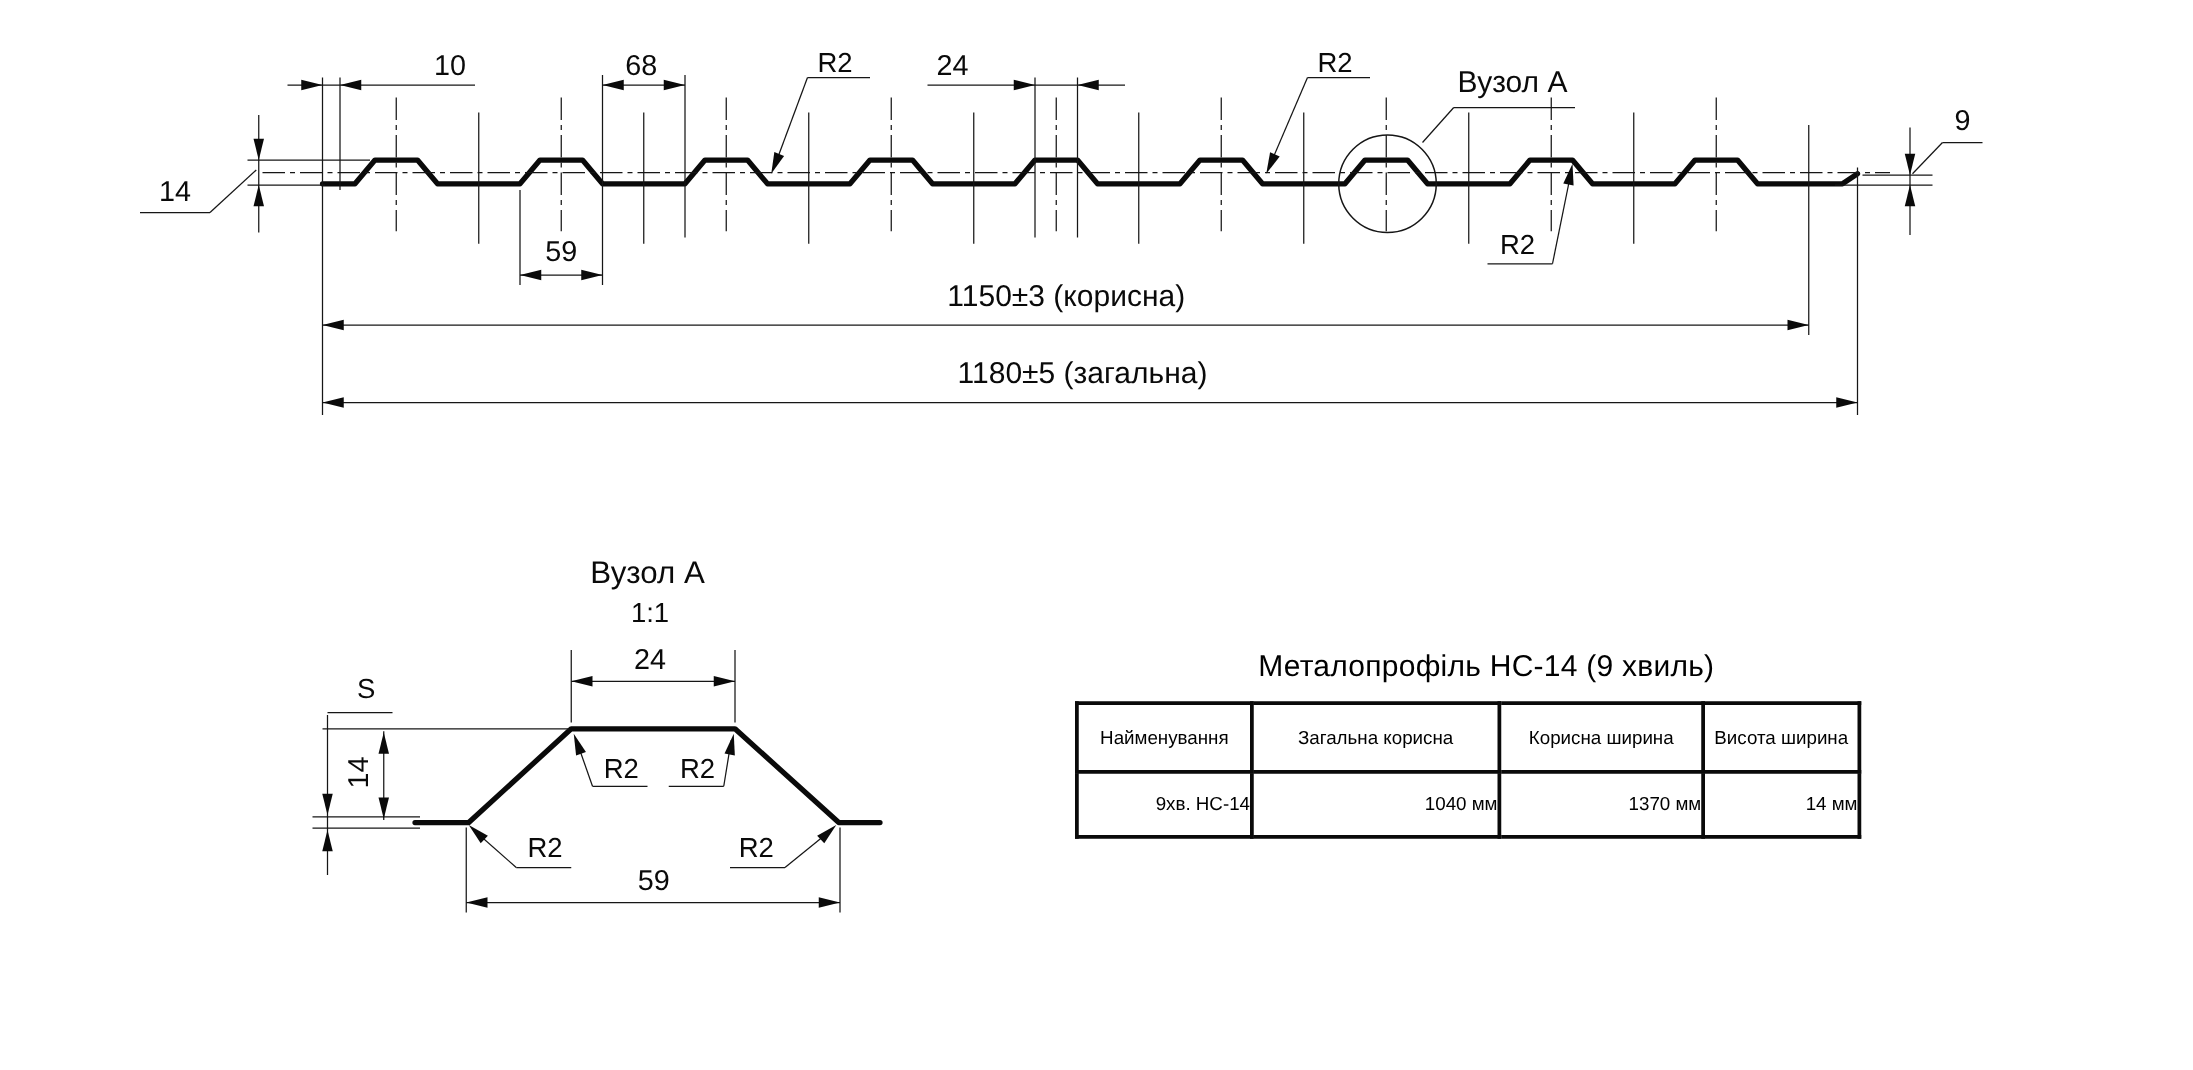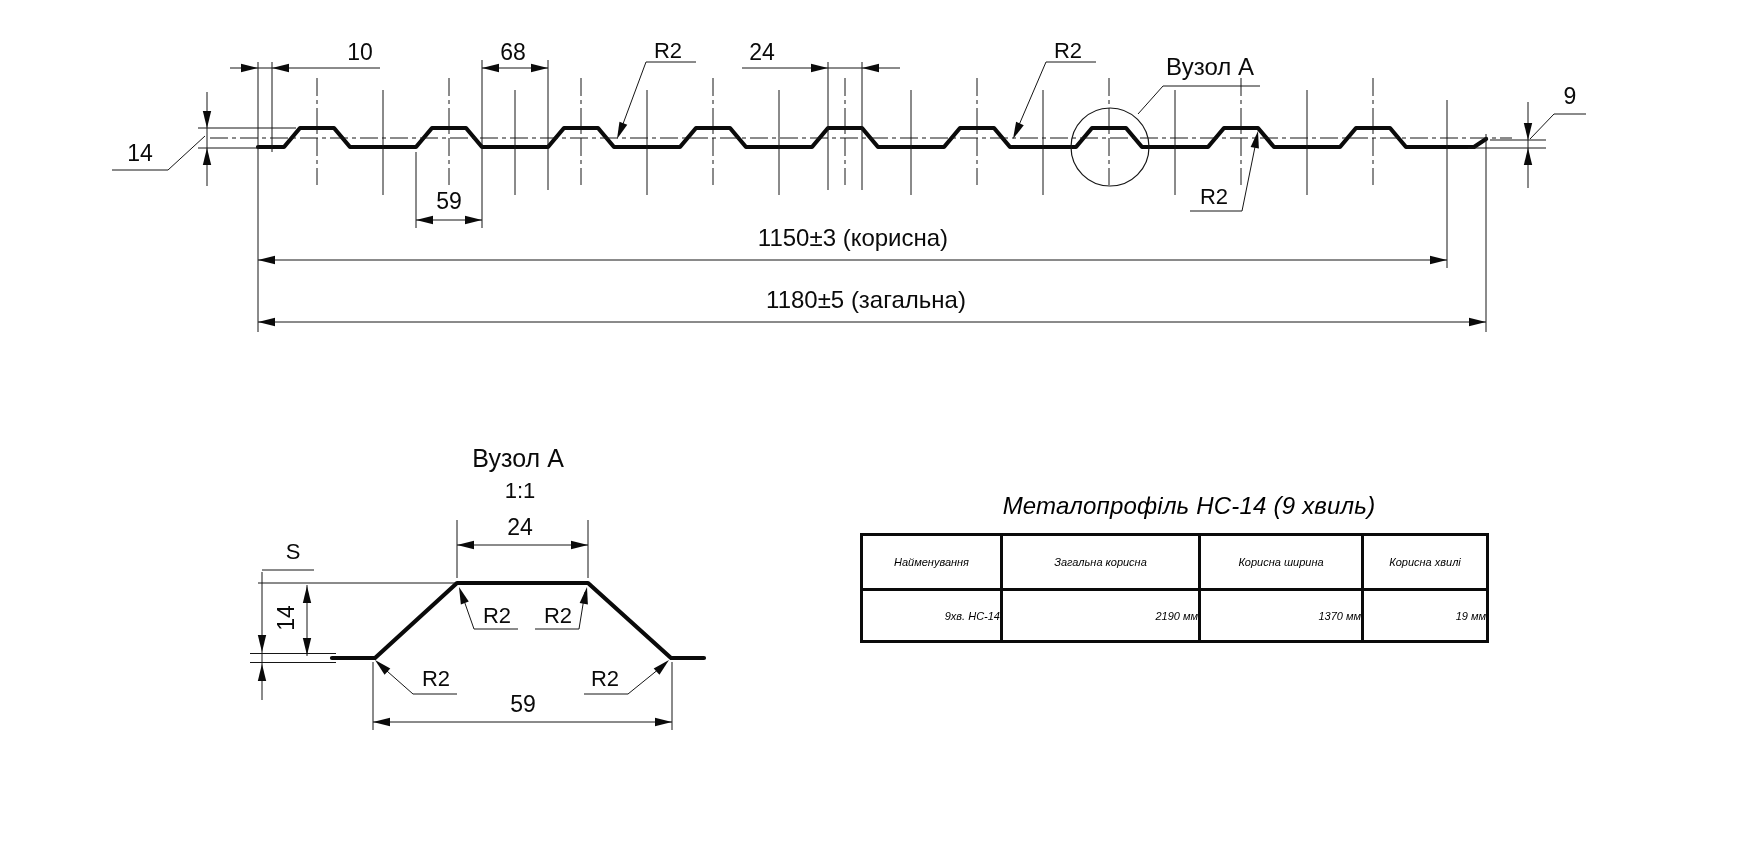--- a/index.html
+++ b/index.html
@@ -6,25 +6,25 @@
   html,body{margin:0;padding:0;}
   body{position:relative;width:1754px;height:856px;background:#ffffff;overflow:hidden;
        font-family:"Liberation Sans",sans-serif;color:#000;}
   #drawing{position:absolute;left:0;top:0;}
   #drawing text{font-family:"Liberation Sans",sans-serif;fill:#0a0a0a;text-anchor:middle;dominant-baseline:central;}
   .thick{fill:none;stroke:#0a0a0a;stroke-width:4.2;stroke-linejoin:round;stroke-linecap:round;}
   .hair{fill:none;stroke:#161616;stroke-width:1;}
   .cl{fill:none;stroke:#161616;stroke-width:1;stroke-dasharray:18 4 4 4;}
   .arr{fill:#0a0a0a;stroke:none;}
   .nodecircle{fill:none;stroke:#161616;stroke-width:1.2;}
-  .tblwrap{position:absolute;left:860px;top:492px;width:658px;font-style:italic;}
+  .tblwrap{position:absolute;left:860px;top:520px;width:658px;}
   .tbl-title{text-align:center;font-size:24px;letter-spacing:.2px;margin:0 0 13px 0;}
   table.spec{border-collapse:collapse;width:626px;table-layout:fixed;}
   table.spec td{border:3px solid #0a0a0a;text-align:center;vertical-align:middle;
-                font-size:11px;padding:0;}
+                font-size:15px;padding:0;}
   tr.hdr td{height:52px;}
   tr.dat td{height:49px;text-align:right;}
 </style>
 </head>
 <body>
 
 <svg id="drawing" width="1754" height="856" viewBox="0 0 1754 856">
   <g id="gMain">
       <path d="M258 147 L284 147 L300 128 L334 128 L350 147 L416 147 L432 128 L466 128 L482 147 L548 147 L564 128 L598 128 L614 147 L680 147 L696 128 L730 128 L746 147 L812 147 L828 128 L862 128 L878 147 L944 147 L960 128 L994 128 L1010 147 L1076 147 L1092 128 L1126 128 L1142 147 L1208 147 L1224 128 L1258 128 L1274 147 L1340 147 L1356 128 L1390 128 L1406 147 L1474 147 L1486 139" class="thick"></path>
       <line x1="210" y1="138" x2="1512" y2="138" class="cl"></line>
@@ -165,23 +165,23 @@
       <col style="width:140px">
         <col style="width:198px">
         <col style="width:163px">
         <col style="width:125px">
     </colgroup>
     <tbody>
         <tr class="hdr">
       <td>Найменування</td>
       <td>Загальна корисна</td>
       <td>Корисна ширина</td>
-      <td>Корисна хвилі</td>
+      <td>Висота ширина</td>
     </tr>
     <tr class="dat">
       <td>9хв. НС-14</td>
-      <td>2190 мм</td>
+      <td>1040 мм</td>
       <td>1370 мм</td>
-      <td>19 мм</td>
+      <td>14 мм</td>
     </tr>
   </tbody>
     </table>
 </div>
 
 </body></html>

